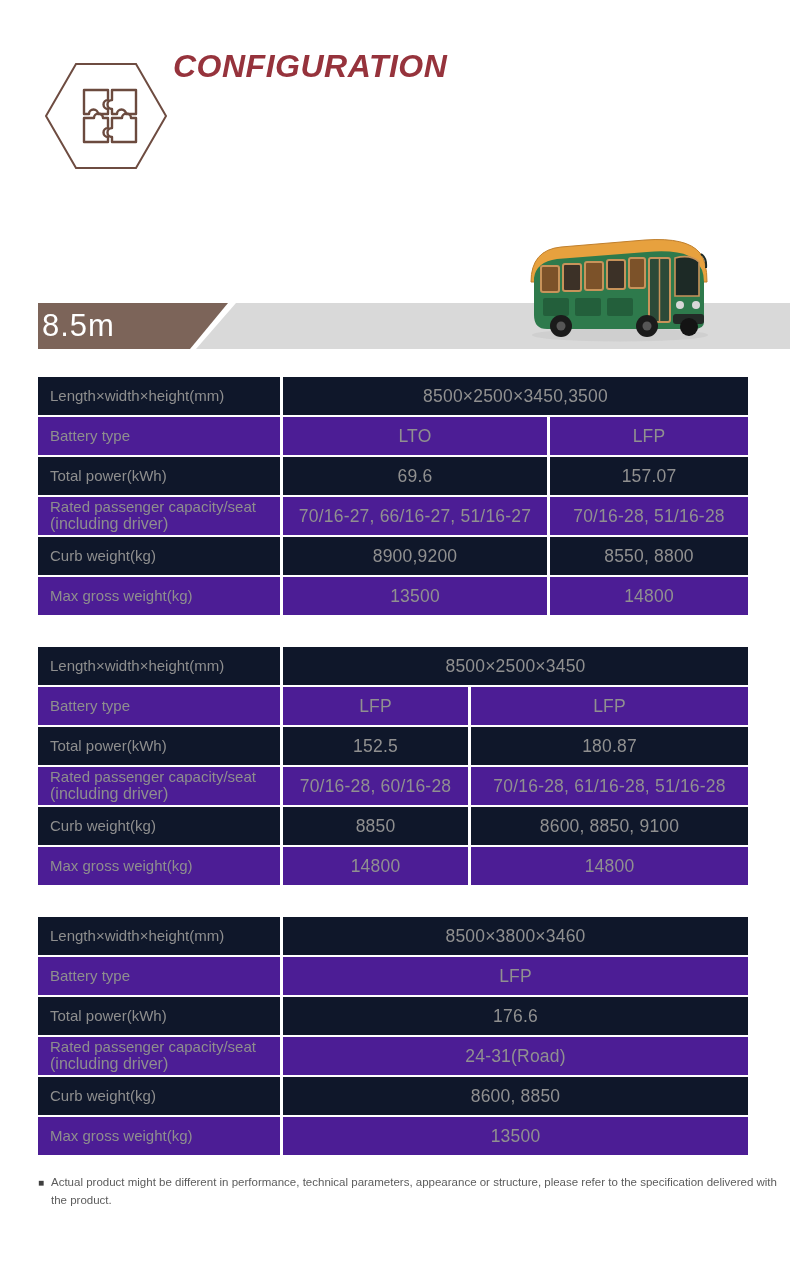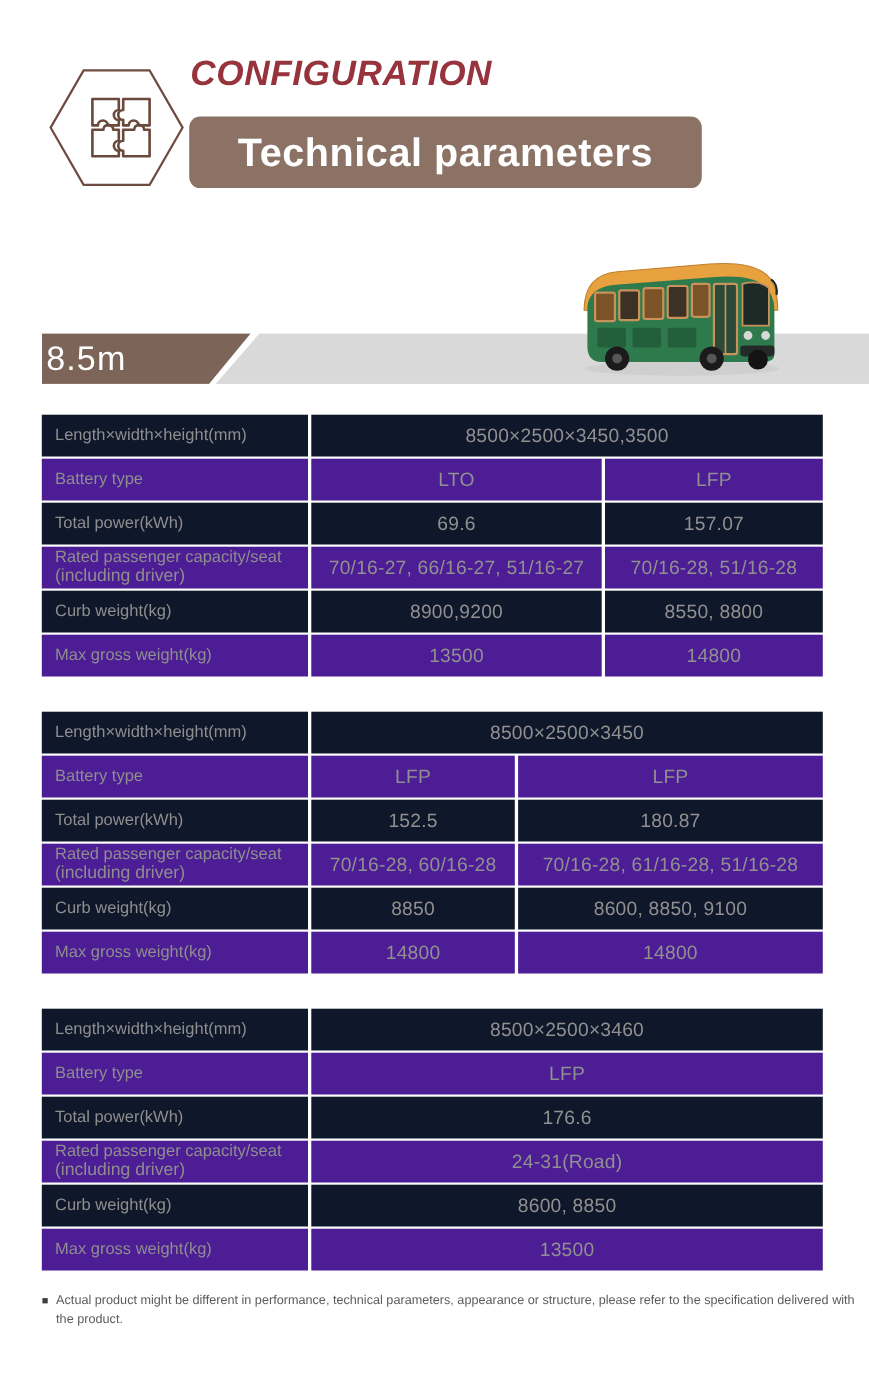--- a/index.html
+++ b/index.html
@@ -57,23 +57,20 @@
       <g stroke="#6b4a3e" stroke-width="2.4" fill="none" stroke-linejoin="round">
         <path d="M40,32 H64 V42 A4.5,4.5 0 0 0 64,51 V56 H54 A4.5,4.5 0 0 0 45,56 H40 Z"></path>
         <path d="M68,32 H92 V56 H82 A4.5,4.5 0 0 0 73,56 H68 V51 A4.5,4.5 0 0 1 68,42 Z"></path>
         <path d="M40,60 H50 A4.5,4.5 0 0 1 59,60 H64 V70 A4.5,4.5 0 0 0 64,79 V84 H40 Z"></path>
         <path d="M68,60 H78 A4.5,4.5 0 0 1 87,60 H92 V84 H68 V79 A4.5,4.5 0 0 1 68,70 Z"></path>
       </g>
     </svg>
   </div>
 
   <div class="main-title">CONFIGURATION</div>
-  <div class="sub-title-box">
-    <span>Technical parameters</span>
-  </div>
 
   <div class="band-gray"></div>
   <div class="band-brown">
     <span>8.5m</span>
   </div>
 
   <div class="bus">
     <svg width="190" height="110" viewBox="0 0 190 110">
       <ellipse cx="97" cy="101" rx="88" ry="6.5" fill="#c7c7c7" opacity="0.55"></ellipse>
 
@@ -181,21 +178,21 @@
     <div class="trow light">
       <div class="cell label">Max gross weight(kg)</div>
       <div class="cell value">14800</div>
       <div class="cell value">14800</div>
     </div>
   </div>
 
   <div class="spec-table t3">
     <div class="trow dark">
       <div class="cell label">Length×width×height(mm)</div>
-      <div class="cell value">8500×2500×3460</div>
+      <div class="cell value">8500×3800×3460</div>
     </div>
     <div class="trow light">
       <div class="cell label">Battery type</div>
       <div class="cell value">LFP</div>
     </div>
     <div class="trow dark">
       <div class="cell label">Total power(kWh)</div>
       <div class="cell value">176.6</div>
     </div>
     <div class="trow light">

